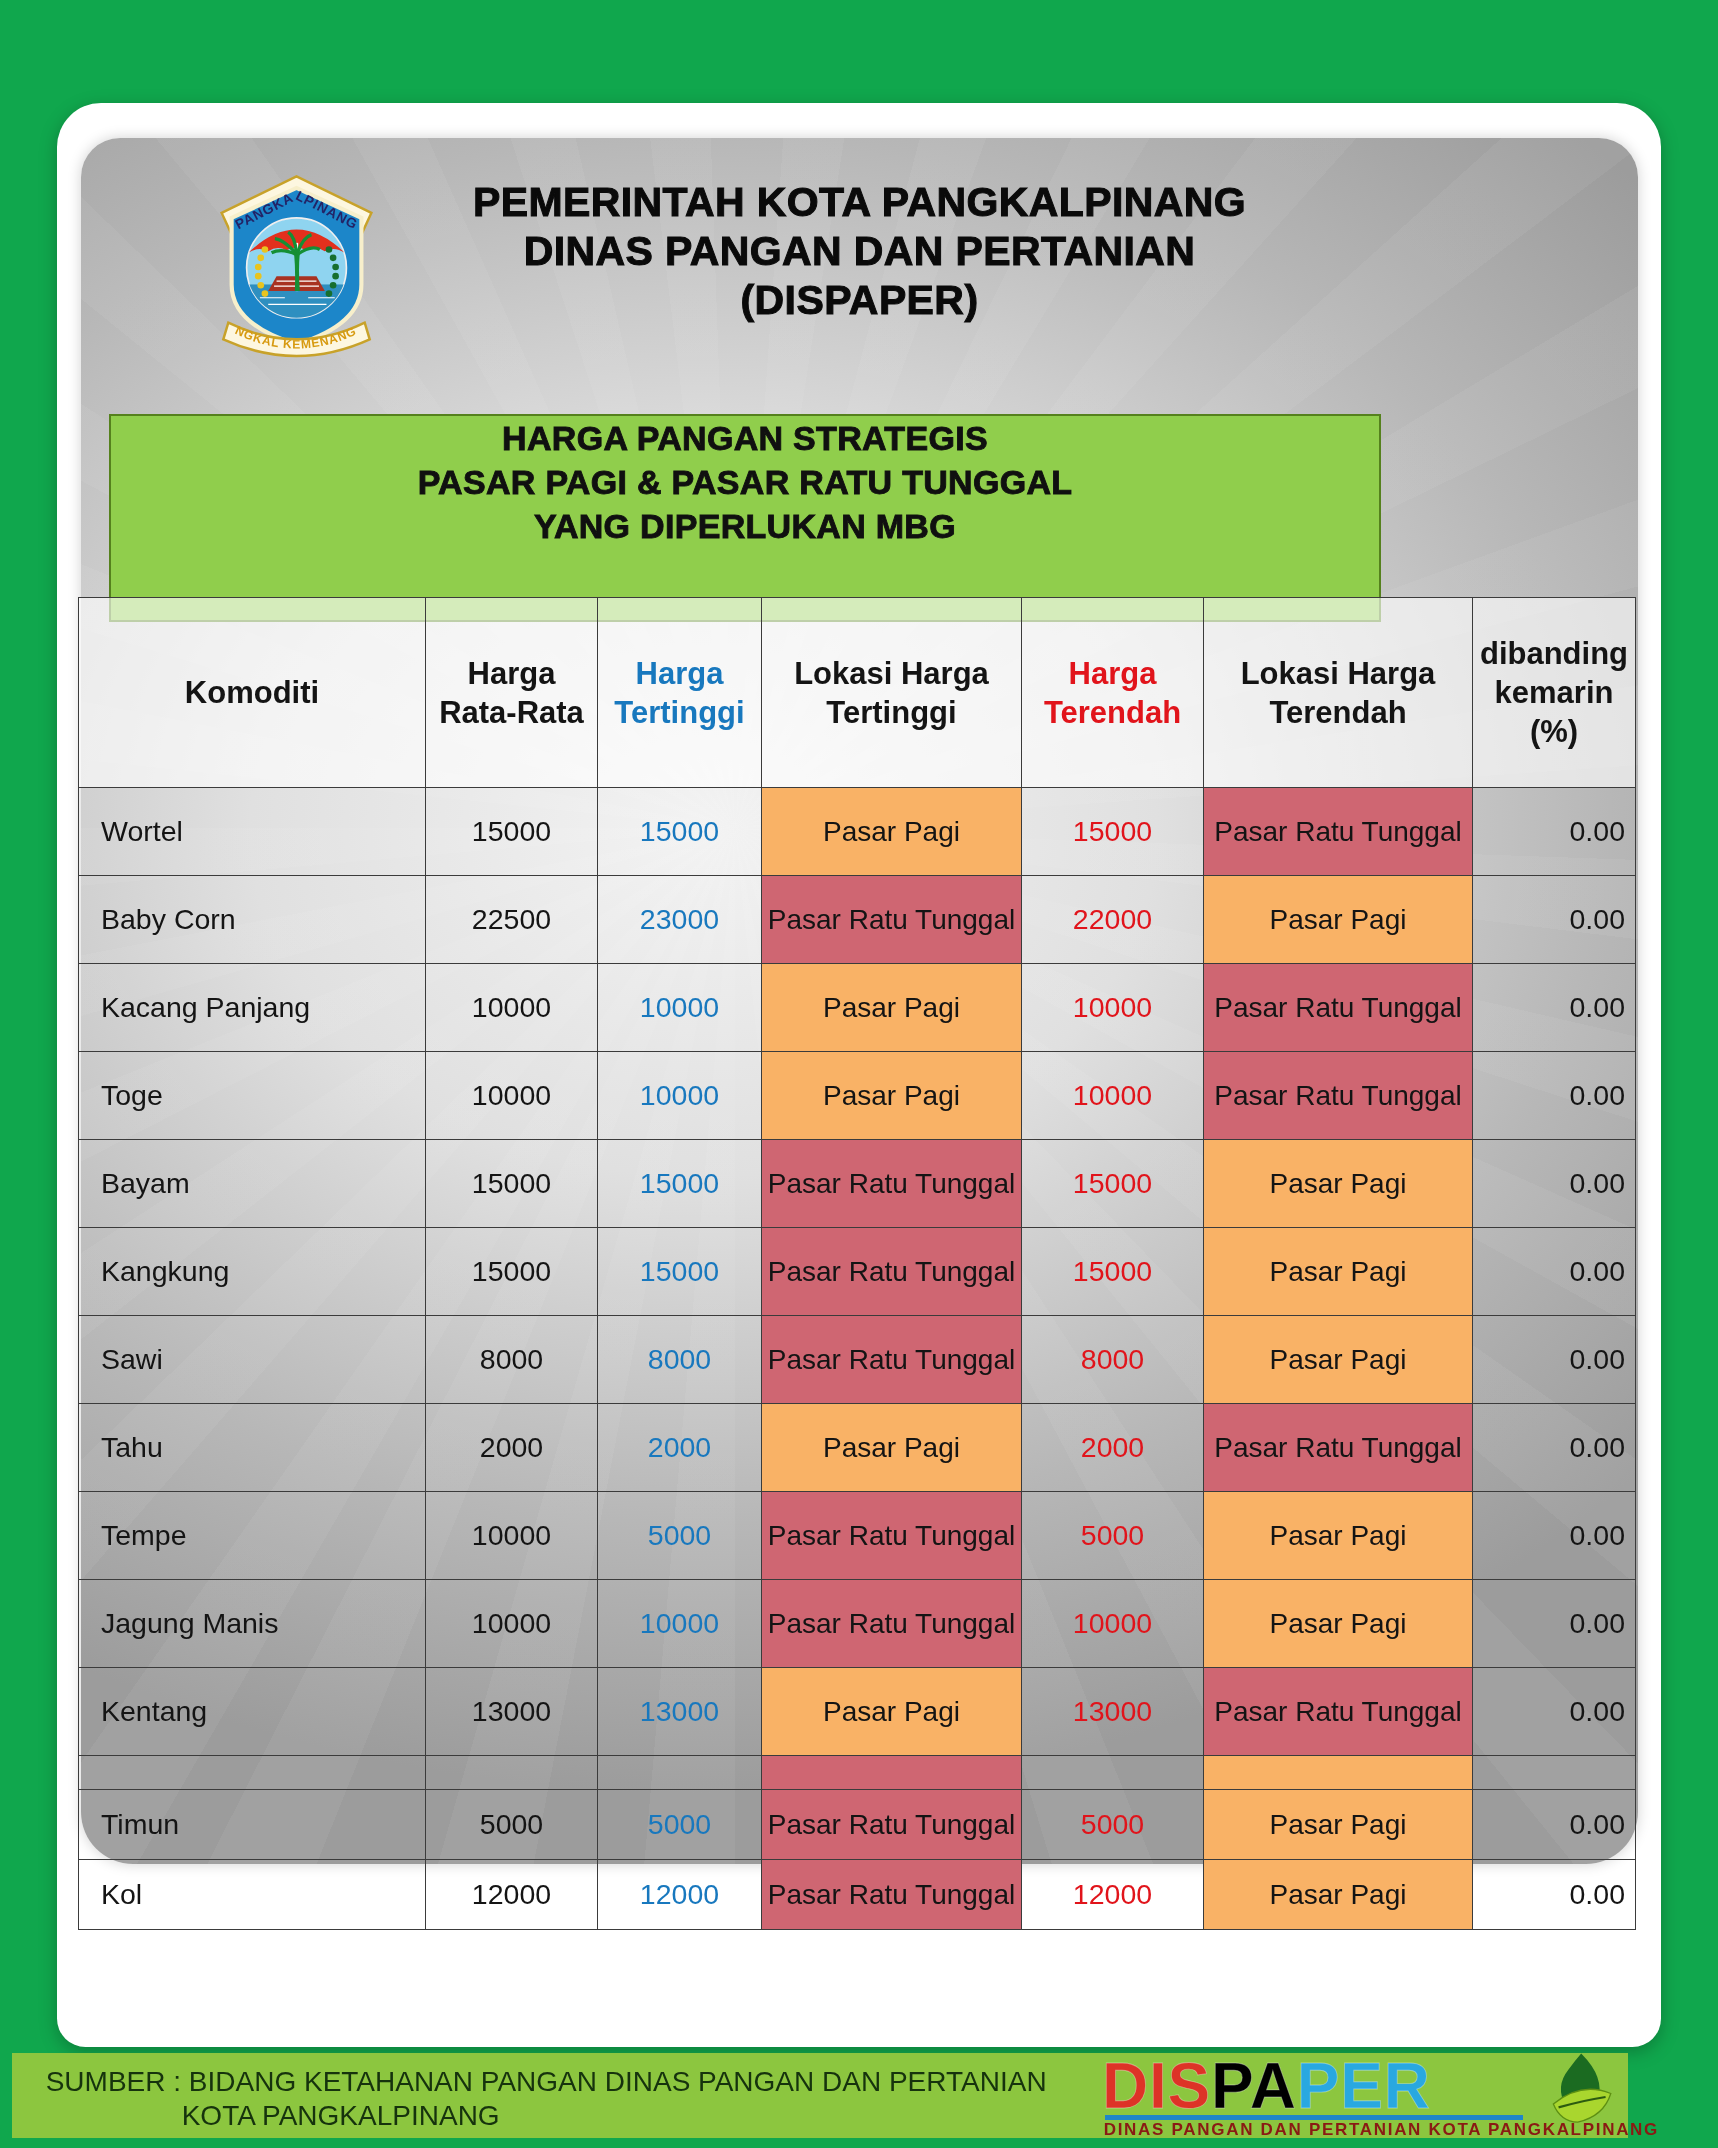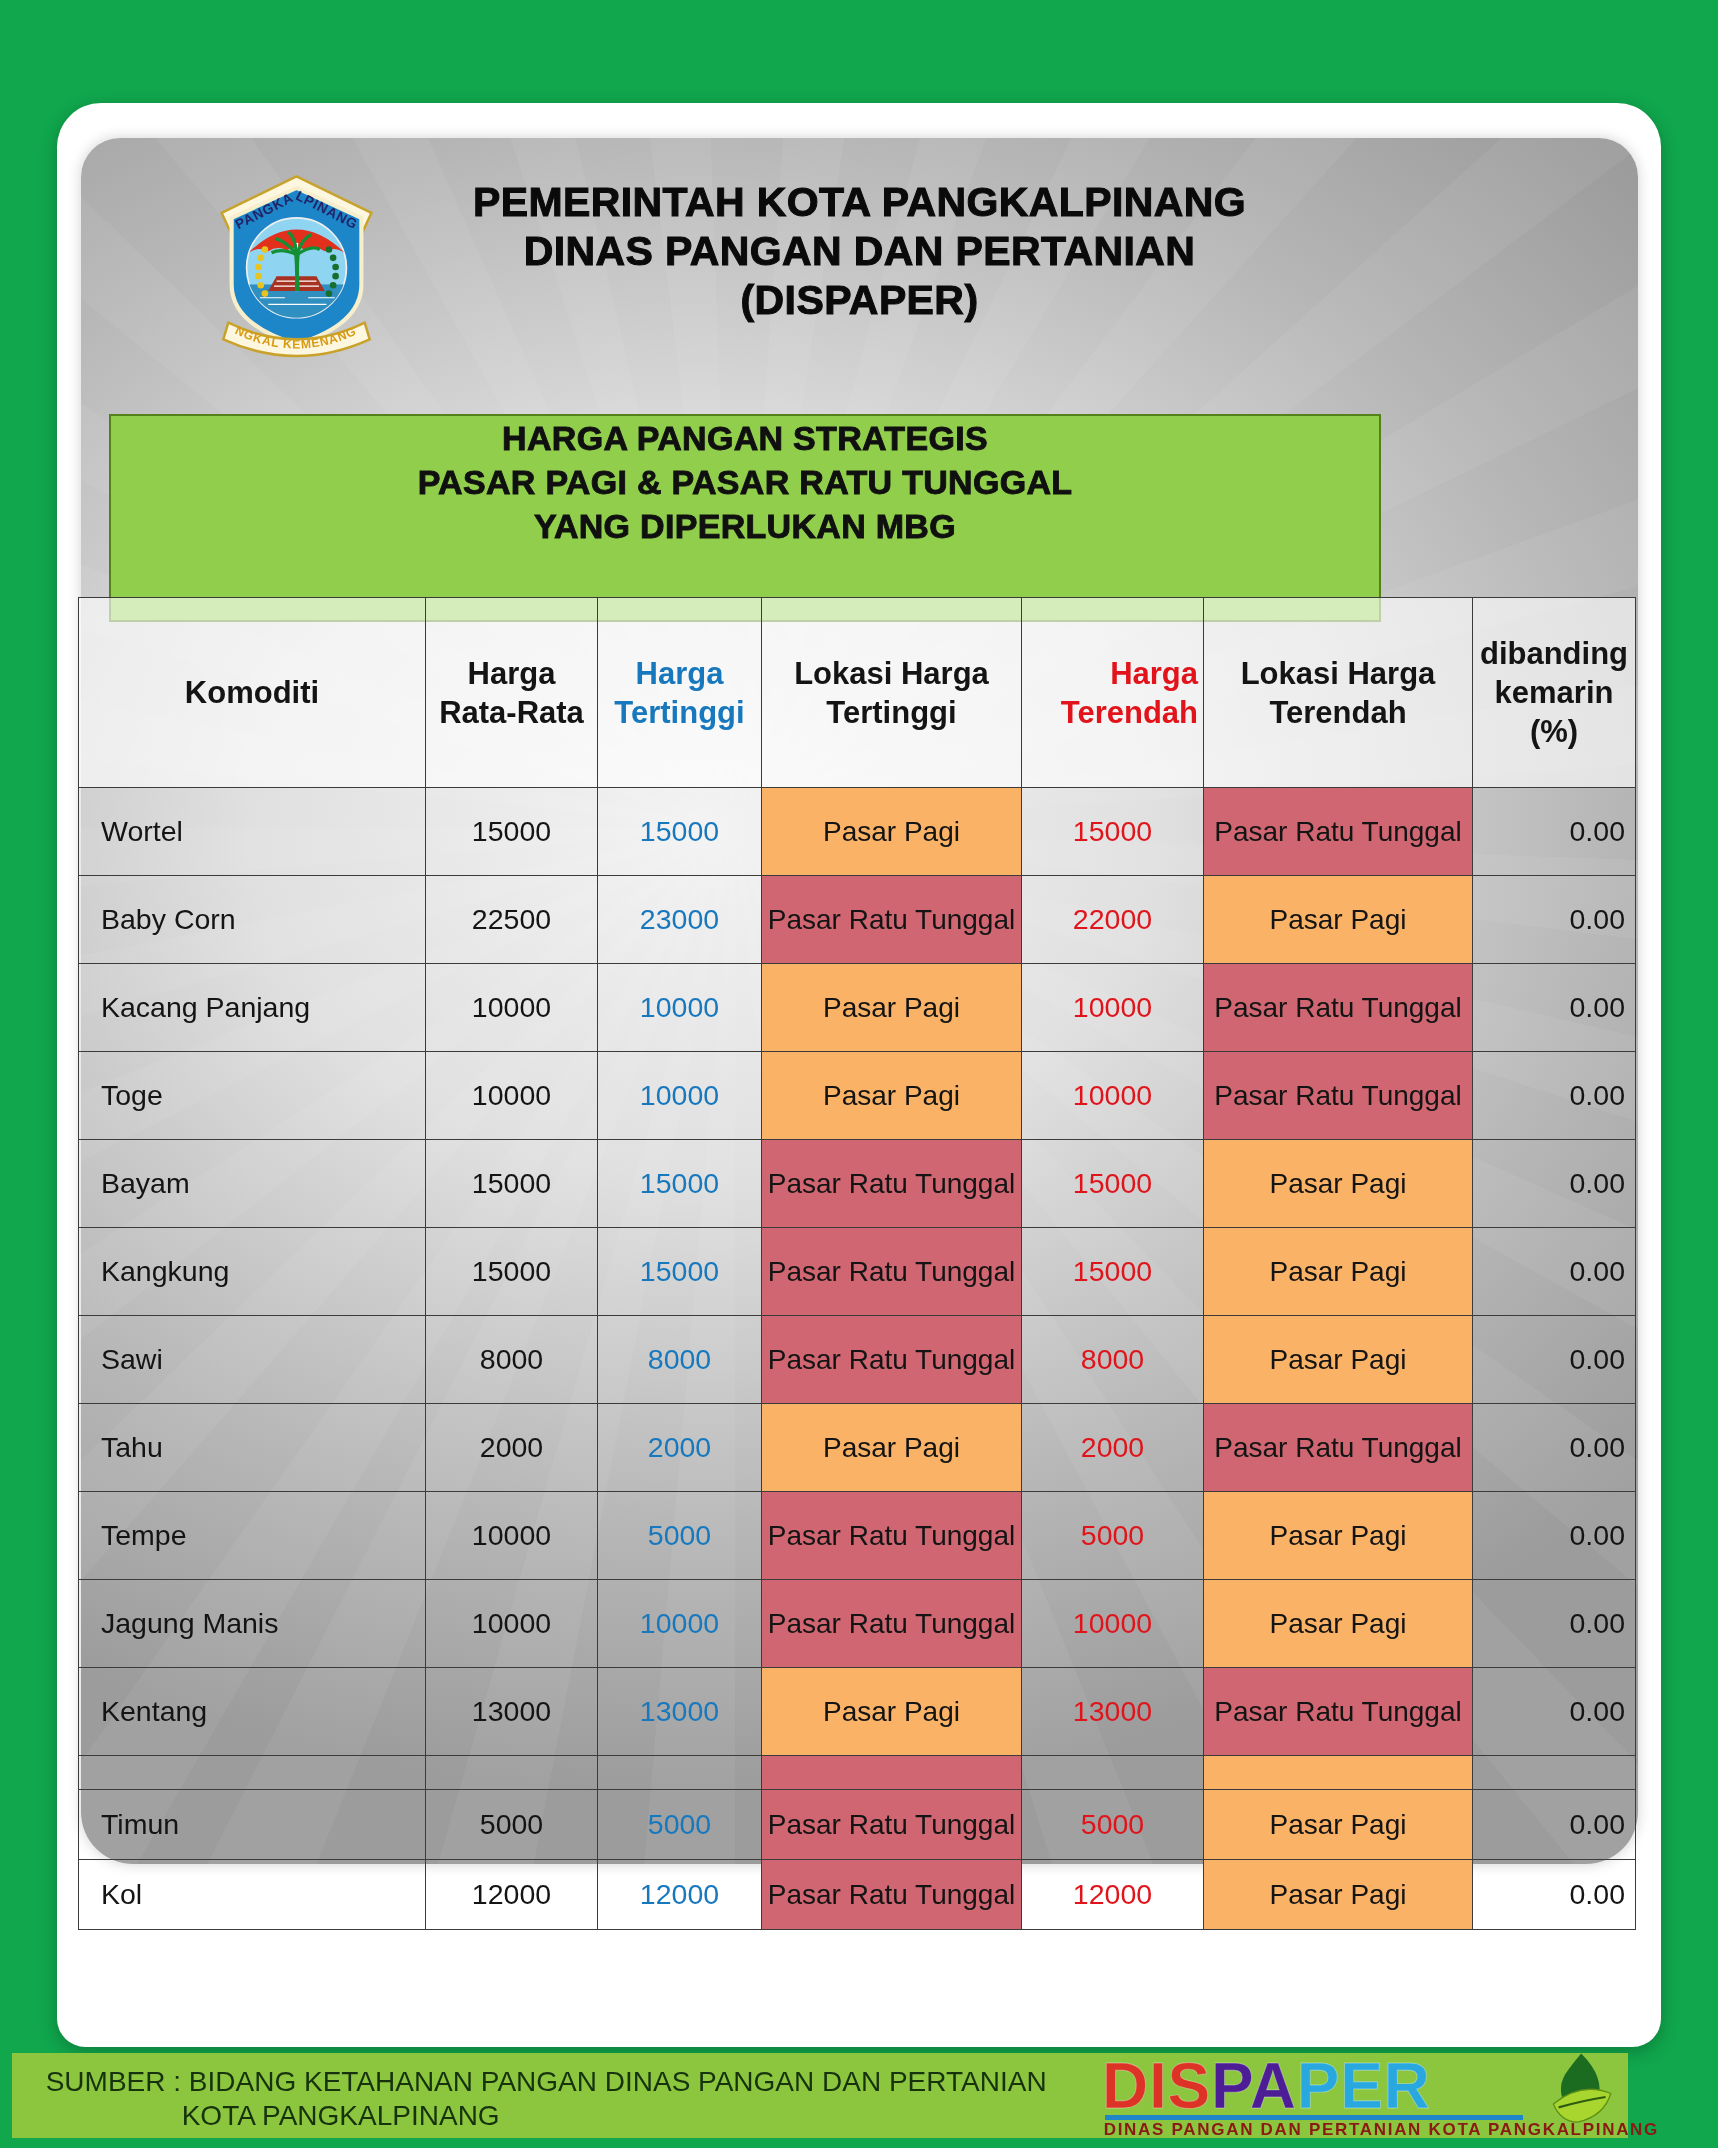--- a/index.html
+++ b/index.html
@@ -33,21 +33,21 @@
   .banner .bline{font-size:34px;line-height:44px;font-weight:900;color:#101010;
           -webkit-text-stroke:0.9px #101010;letter-spacing:0.3px;}
 
   
   table.price{position:absolute;left:78px;top:597px;width:1558px;border-collapse:collapse;table-layout:fixed;}
   table.price td,table.price th{border:1.7px solid #3b3b3b;box-sizing:border-box;overflow:hidden;}
   thead tr{height:190px;}
   thead th{font-size:31px;font-weight:bold;color:#141414;background:rgba(255,255,255,.62);
            text-align:center;line-height:39px;padding:0 5px;}
   th.hi-h{color:var(--hi,#1878BE);}
-  th.lo-h{color:var(--lo,#E1141B);text-align:right;}
+  th.lo-h{color:var(--lo,#E1141B);}
   tr.r-body{height:88px;}
   tr.r-last{height:70px;}
   tr.r-spacer{height:34px;}
   td{font-size:28.5px;color:#141414;background:transparent;}
   td.komoditi{text-align:left;padding-left:22px;}
   td.num{text-align:center;}
   td.hi{color:var(--hi,#1878BE);}
   td.lo{color:var(--lo,#E1141B);}
   td.loc{text-align:center;font-size:28px;}
   td.chg{text-align:right;padding-right:10px;font-weight:normal;}
@@ -293,21 +293,21 @@
       </tbody>
   </table>
 
   <div class="footer-panel">
     <div class="source">
       <div>SUMBER : BIDANG KETAHANAN PANGAN DINAS PANGAN DAN PERTANIAN</div>
       <div class="l2">KOTA PANGKALPINANG</div>
     </div>
     <div class="dispaper">
       <div class="dp-big">
-        <span class="seg" style="color: rgb(221, 51, 39);">DIS</span><span class="seg" style="color: #4c1d95;">PA</span><span class="seg" style="color: rgb(41, 168, 224);">PER</span>
+        <span class="seg" style="color: rgb(221, 51, 39);">DIS</span><span class="seg" style="color: #000000;">PA</span><span class="seg" style="color: rgb(41, 168, 224);">PER</span>
       </div>
       <div class="dp-rule"></div>
       <div class="dp-tag">DINAS PANGAN DAN PERTANIAN KOTA PANGKALPINANG</div>
       <svg class="dp-leaf" viewBox="0 0 100 100">
         <path d="M60 4 Q88 32 79 58 Q62 80 42 64 Q30 42 45 23 Q53 12 60 4 Z" fill="#1B6B21"></path>
         <path d="M28 62 Q60 36 94 50 Q86 76 56 83 Q36 82 28 62 Z" fill="#A9D62E" stroke="#5d8f12" stroke-width="1.5"></path>
         <path d="M34 66 Q62 58 88 54" fill="none" stroke="#2c5b10" stroke-width="2.5"></path>
       </svg>
     </div>
   </div>

